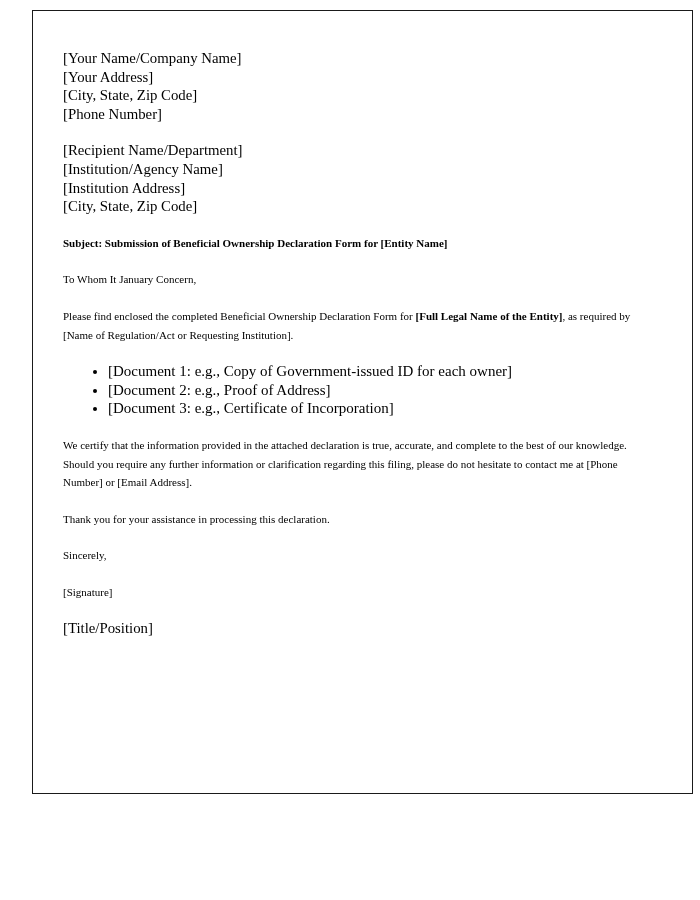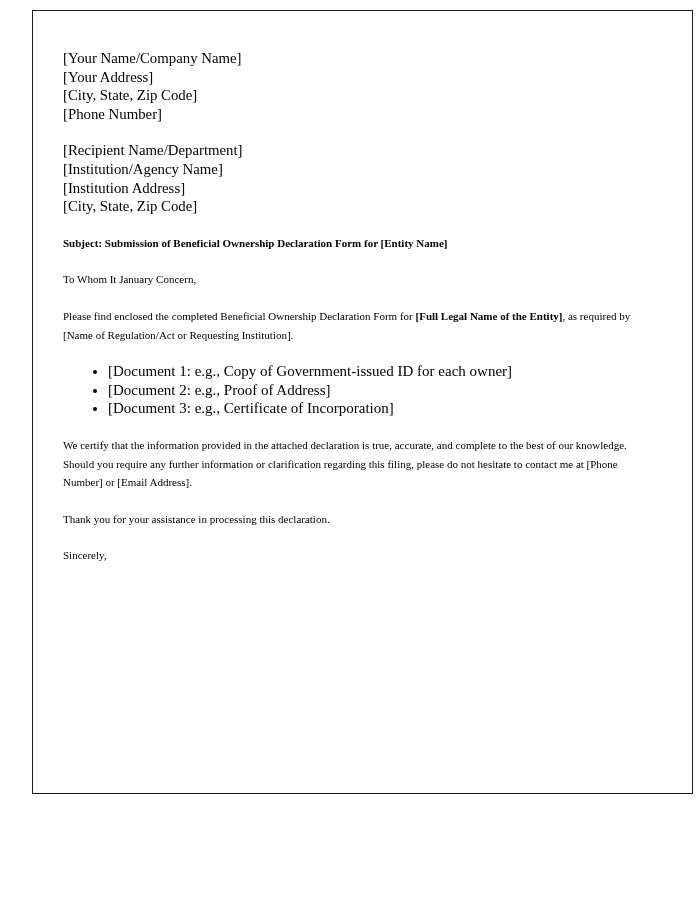--- a/index.html
+++ b/index.html
@@ -88,18 +88,20 @@
       <li>[Document 2: e.g., Proof of Address]</li>
       <li>[Document 3: e.g., Certificate of Incorporation]</li>
     </ul>
 
     <p class="para">We certify that the information provided in the attached declaration is true, accurate, and complete to the best of our knowledge. Should you require any further information or clarification regarding this filing, please do not hesitate to contact me at [Phone Number] or [Email Address].</p>
 
     <p class="para">Thank you for your assistance in processing this declaration.</p>
 
     <p class="para">Sincerely,</p>
 
+    <p class="para">[Signature]</p>
 
     <div class="block">
+      <div class="line">[Title/Position]</div>
     </div>
 
   </div>
 </div>
 
 </body></html>

